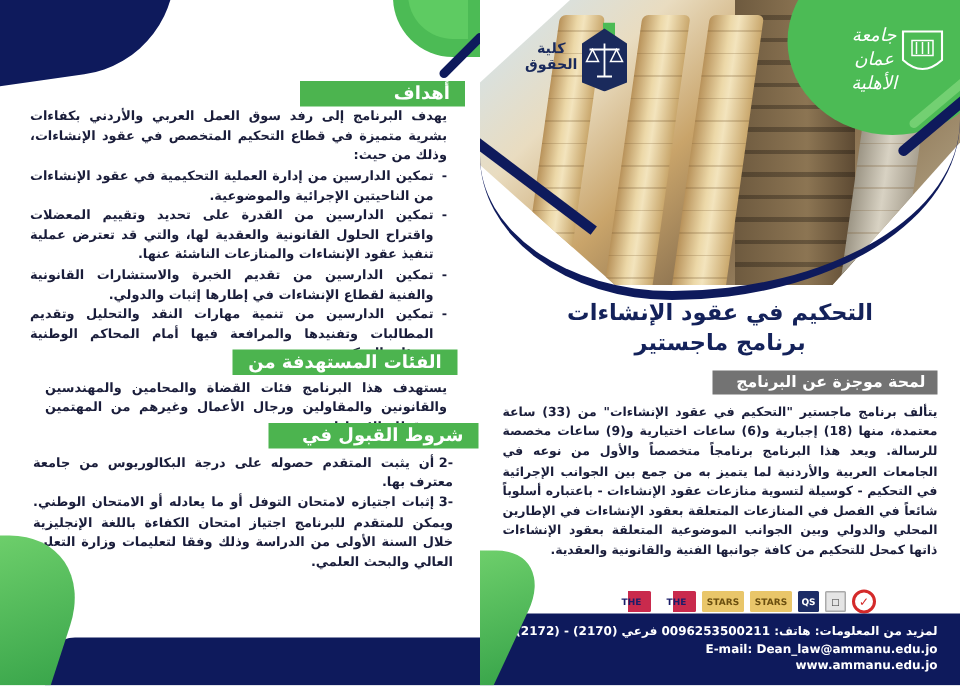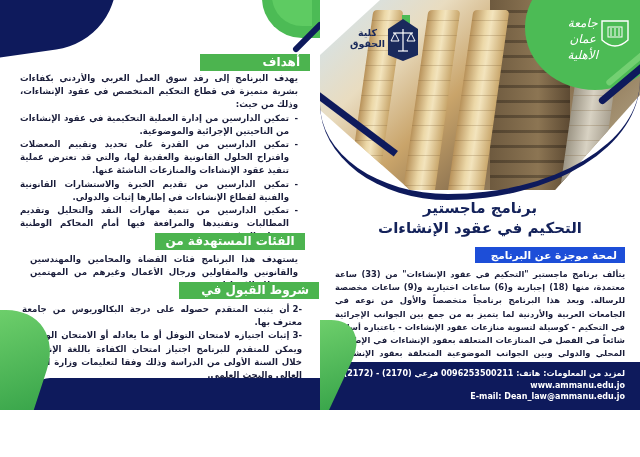--- a/index.html
+++ b/index.html
@@ -1,19 +1,19 @@
 <!DOCTYPE html>
 <html><head>
 <meta charset="utf-8">
 <style>
   * { box-sizing: border-box; margin: 0; padding: 0; }
   html, body { width: 640px; height: 457px; overflow: hidden; background: #ffffff; }
   body { position: relative; font-family: "DejaVu Sans", sans-serif; color: #1b1f3d; }
 
-  .panel { position: absolute; top: 0; height: 410px; width: 320px; overflow: hidden; background: #fff; }
+  .panel { position: absolute; top: 0; height: 457px; width: 320px; overflow: hidden; background: #fff; }
   .panel-left { left: 0; }
   .panel-right { left: 320px; }
 
   
   .navy-blob { position: absolute; left: -20px; top: -110px; width: 135px; height: 160px; background: #0e1a5c; border-radius: 0 0 70px 0; transform: rotate(-8deg); }
   .green-blob { position: absolute; right: 0; top: -30px; width: 58px; height: 68px; background: #4cbb55; border-radius: 0 0 0 40px; }
   .green-blob::after { content:""; position:absolute; left:10px; top:6px; width:40px; height:50px; background:#5ecb62; border-radius: 0 0 0 30px; }
   .navy-stripe-top { position:absolute; right:-8px; top:34px; width:40px; height:6px; background:#0e1a5c; border-radius:4px; transform: rotate(-45deg); }
   .green-corner { position:absolute; left:-30px; bottom:0; width:80px; height:100px; background: linear-gradient(160deg,#6fd06c,#3aa64b); border-radius: 0 60px 0 0; transform: skewX(-18deg); }
   .footer-left { position:absolute; left:30px; right:0; bottom:0; height:32px; background:#0e1a5c; border-radius: 20px 0 0 0; }
@@ -41,21 +41,21 @@
   .logo-law-text { font-size:9.5px; font-weight:bold; color:#1a2a5c; text-align:center; line-height:11px; direction: rtl; }
   .logo-law-shield { width:30px; height:46px; position: relative; }
 
   .uni-circle { position:absolute; right:-25px; top:-35px; width:140px; height:125px; background:#4cbb55; border-radius: 50%; }
   .uni-name { position:absolute; right:42px; top:15px; color:#fff; font-size:12px; line-height:16px; text-align:center; direction: rtl; font-family: "DejaVu Serif", serif; font-style: italic; }
   .uni-crest { position:absolute; right:10px; top:18px; width:30px; height:36px; }
   .uni-green-stripe { position:absolute; right:-20px; top:62px; width:60px; height:6px; background:#73d072; transform: rotate(-40deg); border-radius:3px; }
   .uni-navy-stripe { position:absolute; right:-18px; top:78px; width:66px; height:7px; background:#0e1a5c; transform: rotate(-40deg); border-radius:4px; }
 
   .title { position:absolute; left:0; right:0; top:198px; text-align:center; direction: rtl; font-weight:bold; color:#14225a; font-size:15px; line-height:20px; }
-  .right-head { position:absolute; right:15px; top:247px; width:150px; height:16px; line-height:16px; font-size:10.5px; background:#1d4ed8; color:#fff; font-weight:bold; text-align:right; padding-right:8px; direction: rtl; }
+  .right-head { position:absolute; right:15px; top:247px; width:150px; height:16px; line-height:16px; font-size:10.5px; background:#737373; color:#fff; font-weight:bold; text-align:right; padding-right:8px; direction: rtl; }
   .right-body { position:absolute; left:15px; right:15px; top:268px; direction: rtl; text-align: justify; font-size: 8.3px; line-height: 13.2px; font-weight: bold; color:#1a1d3a; }
 
   .badges { position:absolute; left:88px; top:393px; display:flex; gap:4px; align-items:center; }
   .badge { height:14px; border-radius:1px; font-size:6px; display:flex; align-items:center; justify-content:center; font-weight:bold; }
   .badge-the { width:26px; background: linear-gradient(90deg,#fff 0 40%, #c92a4d 40%); color:#1a1d6a; }
   .badge-stars { width:28px; background:#e9c66a; color:#6b4f10; }
   .badge-sq { width:14px; background:#1c2c66; color:#fff; }
   .badge-sq2 { width:14px; background:#e5e5e5; color:#333; border:1px solid #aaa; }
   .badge-red { width:16px; height:16px; background:#fff; color:#d42a2a; border-radius:50%; border:2px solid #d42a2a; font-size:8px; }
 
@@ -137,38 +137,38 @@
     <path d="M2,3 L28,3 L28,22 Q15,34 2,22 Z" fill="none" stroke="#fff" stroke-width="1.4"></path>
     <rect x="8" y="9" width="14" height="10" fill="none" stroke="#fff" stroke-width="1"></rect>
     <line x1="11" y1="10" x2="11" y2="18" stroke="#fff"></line>
     <line x1="15" y1="10" x2="15" y2="18" stroke="#fff"></line>
     <line x1="19" y1="10" x2="19" y2="18" stroke="#fff"></line>
   </svg>
   <div class="uni-green-stripe"></div>
   <div class="uni-navy-stripe"></div>
 
   <div class="title">
+    <div>التحكيم في عقود الإنشاءات</div>
     <div>برنامج ماجستير</div>
-    <div>التحكيم في عقود الإنشاءات</div>
   </div>
 
   <div class="right-head">لمحة موجزة عن البرنامج</div>
   <div class="right-body">يتألف برنامج ماجستير "التحكيم في عقود الإنشاءات" من (33) ساعة معتمدة، منها (18) إجبارية و(6) ساعات اختيارية و(9) ساعات مخصصة للرسالة. ويعد هذا البرنامج برنامجاً متخصصاً والأول من نوعه في الجامعات العربية والأردنية لما يتميز به من جمع بين الجوانب الإجرائية في التحكيم - كوسيلة لتسوية منازعات عقود الإنشاءات - باعتباره أسلوباً شائعاً في الفصل في المنازعات المتعلقة بعقود الإنشاءات في الإطارين المحلي والدولي وبين الجوانب الموضوعية المتعلقة بعقود الإنشاءات ذاتها كمحل للتحكيم من كافة جوانبها الفنية والقانونية والعقدية.</div>
 
   <div class="badges">
     <div class="badge badge-the">THE</div>
     <div class="badge badge-the">THE</div>
     <div class="badge badge-stars">STARS</div>
     <div class="badge badge-stars">STARS</div>
     <div class="badge badge-sq">QS</div>
     <div class="badge badge-sq2">□</div>
     <div class="badge badge-red">✓</div>
   </div>
 
   <div class="footer-right">
     <div class="footer-lines">
       <div class="footer-line rtl">لمزيد من المعلومات: هاتف: 0096253500211 فرعي (2170) - (2172)</div>
+      <div class="footer-line">E-mail:  Dean_law@ammanu.edu.jo</div>
       <div class="footer-line">www.ammanu.edu.jo</div>
-      <div class="footer-line">E-mail:  Dean_law@ammanu.edu.jo</div>
     </div>
   </div>
   <div class="footer-green-corner"></div>
 </div>
 
 </body></html>

